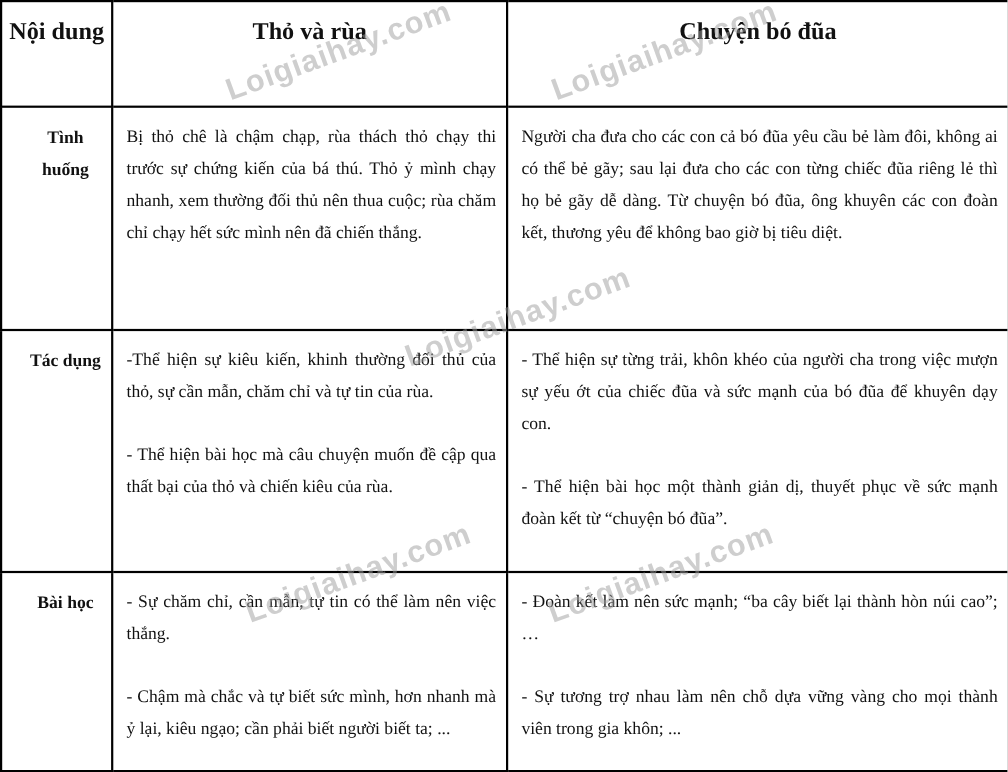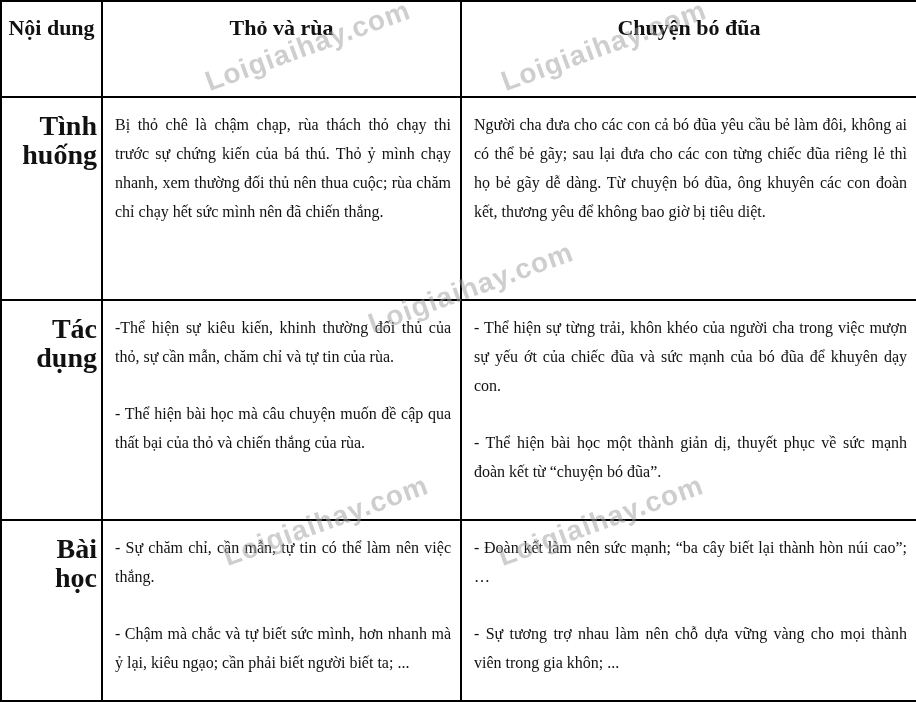--- a/index.html
+++ b/index.html
@@ -32,23 +32,23 @@
   tr.r-baihoc   { height: 181px; }
   th.hdr {
     font-weight: bold;
     font-size: 22px;
     line-height: 29px;
     text-align: center;
     padding: 11px 5px 0 5px;
   }
   td.rowlabel {
     font-weight: bold;
-    font-size: 28px;
+    font-size: 16px;
     line-height: 29px;
-    text-align: right;
+    text-align: center;
     padding: 13px 4px 0 20px;
   }
   td.body {
     font-size: 16px;
     line-height: 29px;
     padding: 12px 9px 0 12px;
   }
   td.body p {
     margin: 0 0 28px 0;
     text-align: justify;
@@ -106,21 +106,21 @@
       </td>
       <td class="body">
         <p>Người cha đưa cho các con cả bó đũa yêu cầu bẻ làm đôi, không ai có thể bẻ gãy; sau lại đưa cho các con từng chiếc đũa riêng lẻ thì họ bẻ gãy dễ dàng. Từ chuyện bó đũa, ông khuyên các con đoàn kết, thương yêu để không bao giờ bị tiêu diệt.</p>
       </td>
     </tr>
 
     <tr class="r-tacdung">
       <td class="rowlabel">Tác dụng</td>
       <td class="body">
         <p>-Thể hiện sự kiêu kiến, khinh thường đối thủ của thỏ, sự cần mẫn, chăm chỉ và tự tin của rùa.</p>
-        <p>- Thể hiện bài học mà câu chuyện muốn đề cập qua thất bại của thỏ và chiến thắng của rùa.</p>
+        <p>- Thể hiện bài học mà câu chuyện muốn đề cập qua thất bại của thỏ và chiến kiêu của rùa.</p>
       </td>
       <td class="body">
         <p>- Thể hiện sự từng trải, khôn khéo của người cha trong việc mượn sự yếu ớt của chiếc đũa và sức mạnh của bó đũa để khuyên dạy con.</p>
         <p>- Thể hiện bài học một thành giản dị, thuyết phục về sức mạnh đoàn kết từ “chuyện bó đũa”.</p>
       </td>
     </tr>
 
     <tr class="r-baihoc">
       <td class="rowlabel">Bài học</td>
       <td class="body">

